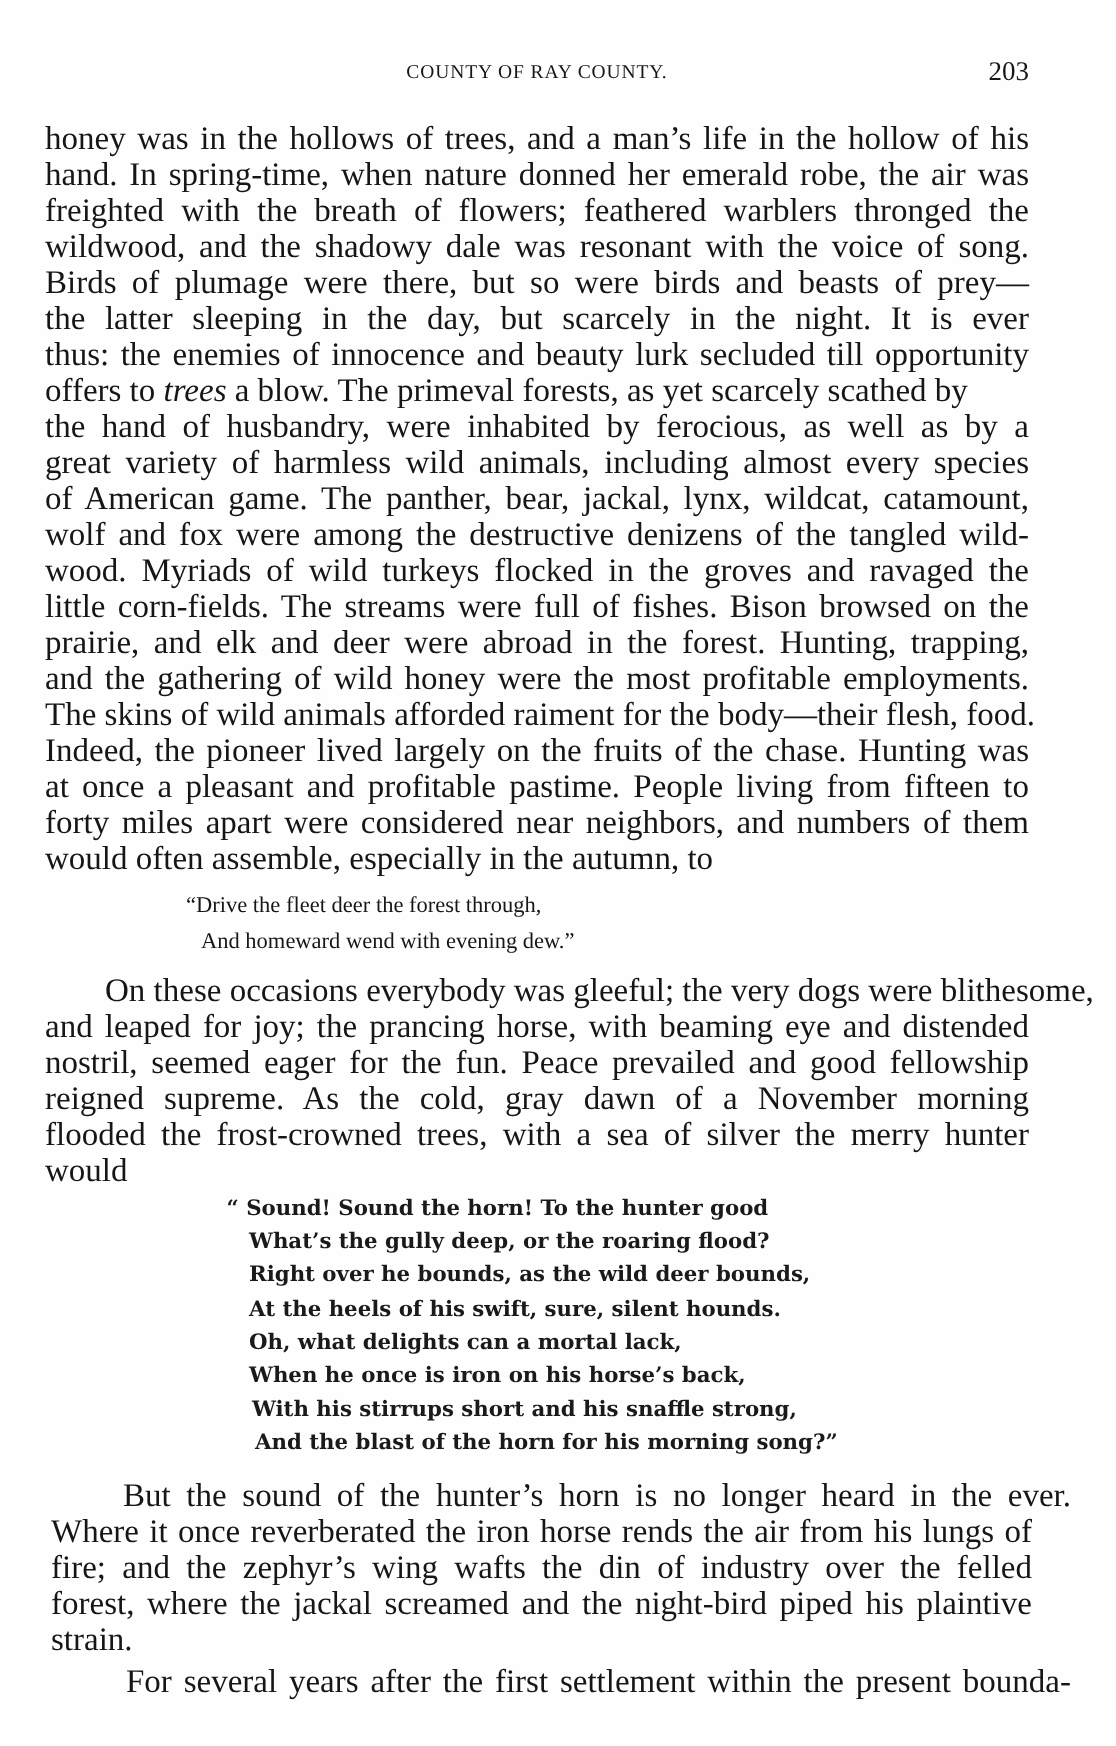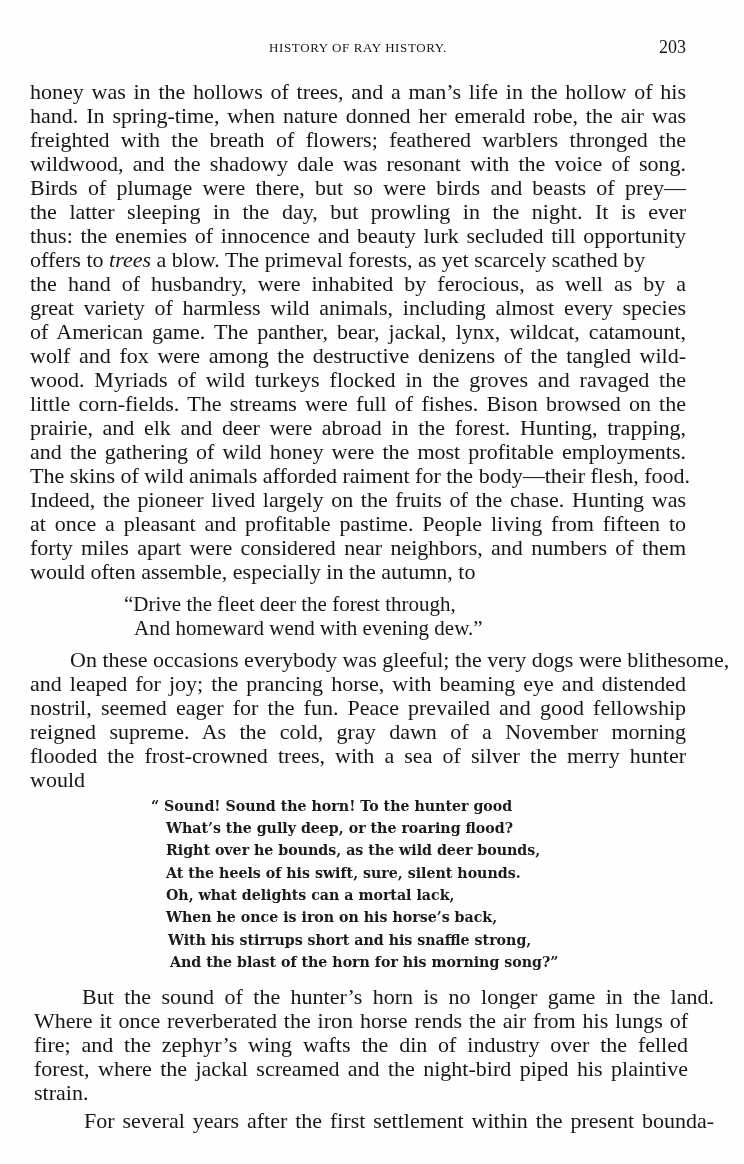--- a/index.html
+++ b/index.html
@@ -8,41 +8,41 @@
   .header { position: absolute; top: 38px; left: 30px; width: 656px; height: 22px; }
   .running-title { position: absolute; left: 0; right: 0; text-align: center; top: 2px;
     font-family: "Liberation Serif", serif; font-size: 13px; letter-spacing: 0.6px; font-weight: normal; }
   .page-number { position: absolute; right: 0; top: -1px; font-family: "Liberation Serif", serif; font-size: 18px; margin-left: 18px; }
   .line { position: absolute; left: 30px; width: 656px; font-family: "Liberation Serif", serif;
     font-size: 22px; line-height: 24px; white-space: nowrap; text-align: justify; text-align-last: justify; }
   .line.last { text-align-last: left; }
   .line.indent { left: 42px; width: 646px; margin-left: 28px; }
   .verse { position: absolute; font-family: "DejaVu Serif", "Liberation Serif", serif; font-size: 14.2px;
     line-height: 22px; white-space: nowrap; font-weight: bold; color: #1a1a1a; }
-  .verse1 { position: absolute; font-family: "Liberation Serif", serif; font-size: 21px;
+  .verse1 { position: absolute; font-family: "Liberation Serif", serif; font-size: 15px;
     line-height: 22px; white-space: nowrap; }
   em { font-style: italic; }
 </style>
 </head>
 <body>
 
 <div class="page">
 
   <div class="header">
-    <div class="running-title">HISTORY OF RAY HISTORY.</div>
+    <div class="running-title">COUNTY OF RAY COUNTY.</div>
     <div class="page-number">203</div>
   </div>
 
   <div>
     <div class="line" style="top:80px">honey was in the hollows of trees, and a man’s life in the hollow of his</div>
     <div class="line" style="top:104px">hand. In spring-time, when nature donned her emerald robe, the air was</div>
     <div class="line" style="top:128px">freighted with the breath of flowers; feathered warblers thronged the</div>
     <div class="line" style="top:152px">wildwood, and the shadowy dale was resonant with the voice of song.</div>
     <div class="line" style="top:176px">Birds of plumage were there, but so were birds and beasts of prey—</div>
-    <div class="line" style="top:200px">the latter sleeping in the day, but prowling in the night. It is ever</div>
+    <div class="line" style="top:200px">the latter sleeping in the day, but scarcely in the night. It is ever</div>
     <div class="line" style="top:224px">thus: the enemies of innocence and beauty lurk secluded till opportunity</div>
     <div class="line" style="top:248px; text-align:left; text-align-last:left;">
       <span>offers to</span>
       <em>trees</em>
       <span>a blow. The primeval forests, as yet scarcely scathed by</span>
     </div>
     <div class="line" style="top:272px">the hand of husbandry, were inhabited by ferocious, as well as by a</div>
     <div class="line" style="top:296px">great variety of harmless wild animals, including almost every species</div>
     <div class="line" style="top:320px">of American game. The panther, bear, jackal, lynx, wildcat, catamount,</div>
     <div class="line" style="top:344px">wolf and fox were among the destructive denizens of the tangled wild-</div>
@@ -76,21 +76,21 @@
     <div class="verse" style="left:166px; top:817px">What’s the gully deep, or the roaring flood?</div>
     <div class="verse" style="left:166px; top:839px">Right over he bounds, as the wild deer bounds,</div>
     <div class="verse" style="left:166px; top:862px">At the heels of his swift, sure, silent hounds.</div>
     <div class="verse" style="left:166px; top:884px">Oh, what delights can a mortal lack,</div>
     <div class="verse" style="left:166px; top:906px">When he once is iron on his horse’s back,</div>
     <div class="verse" style="left:168px; top:929px">With his stirrups short and his snaffle strong,</div>
     <div class="verse" style="left:170px; top:951px">And the blast of the horn for his morning song?”</div>
   </div>
 
   <div>
-    <div class="line indent" style="top:985px; left:54px; width:632px;">But the sound of the hunter’s horn is no longer game in the land.</div>
+    <div class="line indent" style="top:985px; left:54px; width:632px;">But the sound of the hunter’s horn is no longer heard in the ever.</div>
     <div class="line" style="top:1009px; left:34px; width:654px;">Where it once reverberated the iron horse rends the air from his lungs of</div>
     <div class="line" style="top:1033px; left:34px; width:654px;">fire; and the zephyr’s wing wafts the din of industry over the felled</div>
     <div class="line" style="top:1057px; left:34px; width:654px;">forest, where the jackal screamed and the night-bird piped his plaintive</div>
     <div class="line last" style="top:1081px; left:34px;">strain.</div>
   </div>
 
   <div>
     <div class="line indent" style="top:1109px; left:56px; width:630px;">For several years after the first settlement within the present bounda-</div>
   </div>
 

